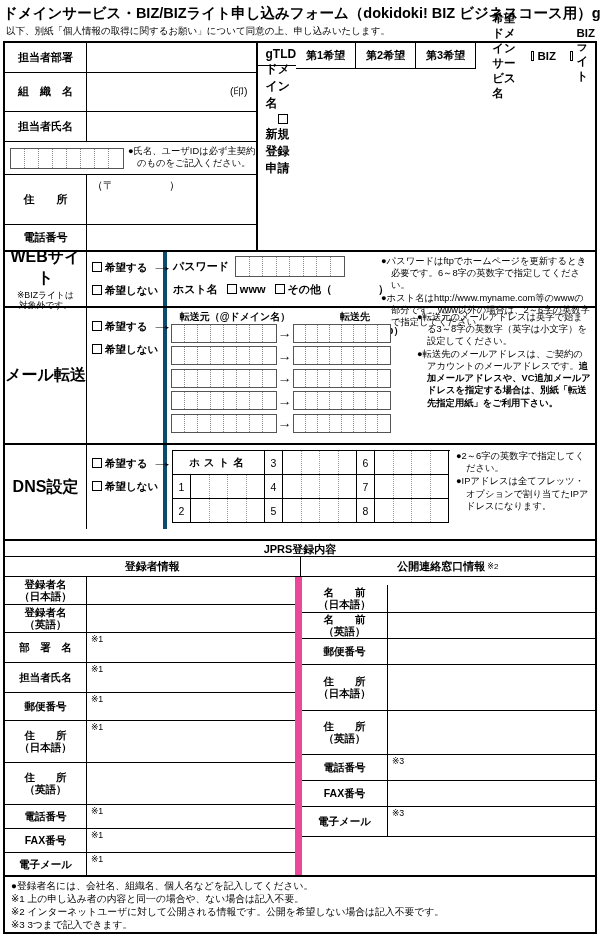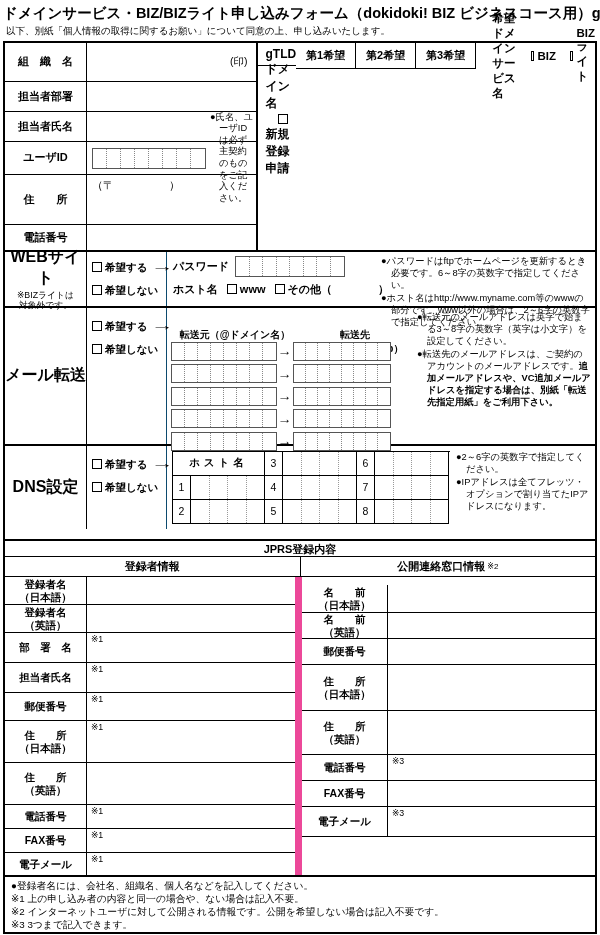--- a/index.html
+++ b/index.html
@@ -46,35 +46,35 @@
   .diag svg { position:absolute; inset:0; width:100%; height:100%; display:block; }
 
   
   .section { display:flex; border-top:2px solid #000; }
   .sec-web { height:56px; }
   .sec-mail { height:138px; }
   .sec-dns { height:86px; }
   .seclbl { width:82px; border-right:1px solid #000; display:flex; flex-direction:column; align-items:center; justify-content:center; flex-shrink:0; text-align:center; }
   .seclbl .main { font-weight:bold; font-size:16px; }
   .seclbl .sub { font-size:8.8px; white-space:pre-line; line-height:1.2; margin-top:1px; }
-  .optcol { width:80px; border-right:1px solid #0c4a6e; flex-shrink:0; display:flex; flex-direction:column; justify-content:flex-start; padding:7px 0 0 5px; gap:9px; }
+  .optcol { width:80px; border-right:4px solid #0c4a6e; flex-shrink:0; display:flex; flex-direction:column; justify-content:flex-start; padding:7px 0 0 5px; gap:9px; }
   .sec-mail .optcol, .sec-dns .optcol { padding-top:10px; }
   .opt { font-weight:bold; font-size:10.5px; white-space:nowrap; }
   .content { flex:1; display:flex; position:relative; }
 
   .web-left { width:212px; padding:4px 0 0 6px; flex-shrink:0; }
   .pwline { display:flex; align-items:center; font-weight:bold; font-size:11px; gap:6px; }
   .pwline .dotbox i { width:13.5px; }
   .hostline { font-weight:bold; font-size:11px; margin-top:5px; white-space:nowrap; }
   .hostline .cb { margin-left:6px; }
   .hgap { display:inline-block; width:46px; }
   .notescol { flex:1; padding:3px 4px 0 2px; }
 
   .mail-left { width:248px; flex-shrink:0; padding:2px 0 0 4px; }
-  .mail-heads { display:flex; font-weight:bold; font-size:10px; height:14px;margin-top:18px; }
+  .mail-heads { display:flex; font-weight:bold; font-size:10px; height:14px; }
   .mail-heads .mh1 { width:128px; text-align:center; }
   .mail-heads .mh2 { width:112px; text-align:center; }
   .mailrow { display:flex; align-items:center; margin-bottom:3.5px; }
   .mailrow .mb1 i { width:13px; }
   .mailrow .mb2 i { width:12px; }
   .mailrow .dotbox { height:19px; }
   .marrow { display:inline-block; font-weight:bold; font-size:12px; width:16px; text-align:center; transform:scaleX(1.2); line-height:1; }
 
   .dns-left { padding:5px 0 0 5px; flex-shrink:0; }
   .dnsgrid { display:grid; grid-template-columns:18px 74px 18px 74px 18px 74px; grid-auto-rows:24px; border-left:1.5px solid #000; border-top:1.5px solid #000; width:278px; }
@@ -119,36 +119,35 @@
 <body>
 
 <div class="page">
   <div class="title">ドメインサービス・BIZ/BIZライト申し込みフォーム（dokidoki! BIZ ビジネスコース用）gTLD用</div>
   <div class="subtitle">以下、別紙「個人情報の取得に関するお願い」について同意の上、申し込みいたします。</div>
 
   <div class="form">
 
     <div class="top">
       <div class="top-left">
+        <div class="trow h-dept">
+          <div class="lblcell">担当者部署</div>
+          <div class="valcell"></div>
+        </div>
         <div class="trow h-org">
           <div class="lblcell">組　織　名</div>
           <div class="valcell">
             <span class="seal">(印)</span>
           </div>
         </div>
-        <div class="trow h-dept">
-          <div class="lblcell">担当者部署</div>
-          <div class="valcell"></div>
-        </div>
         <div class="trow h-name">
           <div class="lblcell">担当者氏名</div>
           <div class="valcell"></div>
         </div>
         <div class="trow h-uid">
-          <div class="lblcell">ユーザID</div>
           <div class="valcell uidval">
             <span class="dotbox">
                 <i></i>
                 <i></i>
                 <i></i>
                 <i></i>
                 <i></i>
                 <i></i>
                 <i></i>
                 <i></i>

